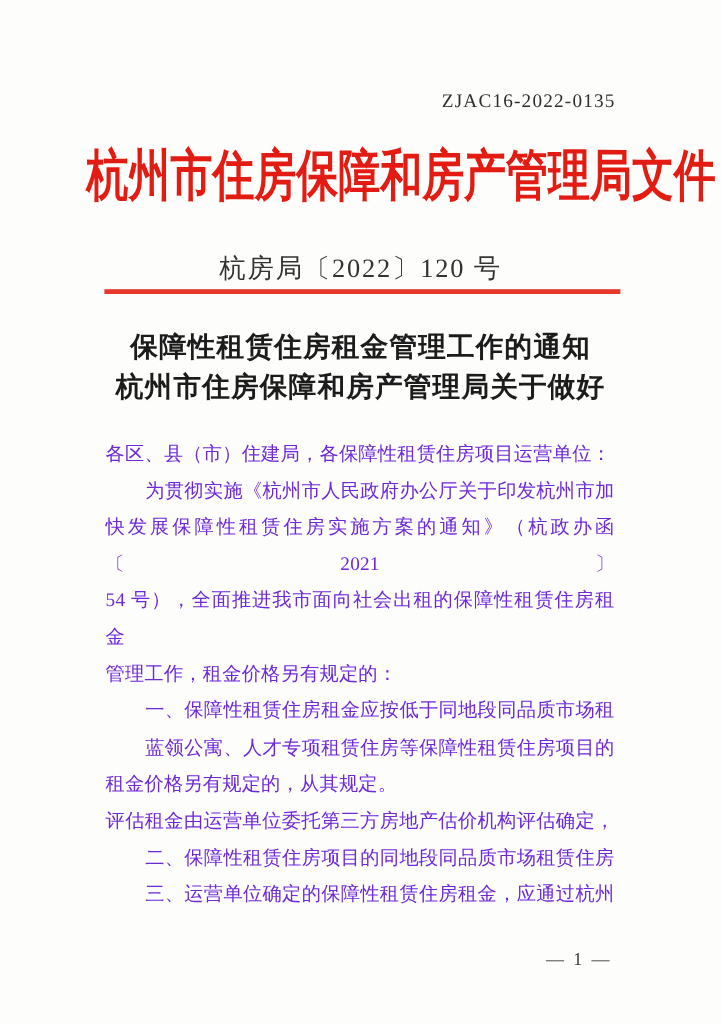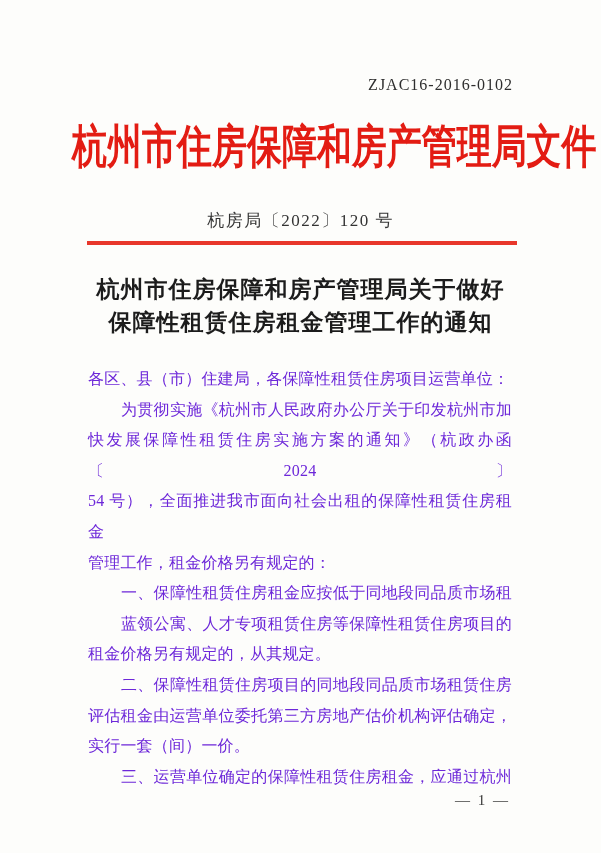--- a/index.html
+++ b/index.html
@@ -38,21 +38,21 @@
     white-space: nowrap;
     transform: scaleX(0.76);
     transform-origin: 50% 50%;
   }
   .doc-number {
     position: absolute;
     top: 209px;
     left: 0;
     width: 601px;
     text-align: center;
-    font-size: 17px;
+    font-size: 22px;
     letter-spacing: 1.5px;
     color: #333333;
   }
   .red-rule {
     position: absolute;
     top: 241px;
     left: 87px;
     width: 430px;
     height: 3.5px;
     background: #e8372b;
@@ -100,43 +100,42 @@
     letter-spacing: 2px;
     color: #3a3a3a;
     white-space: nowrap;
   }
 </style>
 </head>
 <body>
 
 <div class="page">
 
-  <div class="doc-id">ZJAC16-2016-0102</div>
+  <div class="doc-id">ZJAC16-2022-0135</div>
 
   <div class="banner">杭州市住房保障和房产管理局文件</div>
 
   <div class="doc-number">杭房局〔2022〕120 号</div>
 
   <div class="red-rule"></div>
 
   <h1 class="title">
+    <span class="title-line">保障性租赁住房租金管理工作的通知</span>
     <span class="title-line">杭州市住房保障和房产管理局关于做好</span>
-    <span class="title-line">保障性租赁住房租金管理工作的通知</span>
   </h1>
 
   <div class="body-text">
     <div class="line">各区、县（市）住建局，各保障性租赁住房项目运营单位：</div>
     <div class="line indent fill">为贯彻实施《杭州市人民政府办公厅关于印发杭州市加</div>
-    <div class="line fill">快发展保障性租赁住房实施方案的通知》（杭政办函〔2024〕</div>
+    <div class="line fill">快发展保障性租赁住房实施方案的通知》（杭政办函〔2021〕</div>
     <div class="line fill">54 号），全面推进我市面向社会出租的保障性租赁住房租金</div>
     <div class="line">管理工作，租金价格另有规定的：</div>
     <div class="line indent fill">一、保障性租赁住房租金应按低于同地段同品质市场租</div>
     <div class="line indent fill">蓝领公寓、人才专项租赁住房等保障性租赁住房项目的</div>
     <div class="line">租金价格另有规定的，从其规定。</div>
+    <div class="line fill">评估租金由运营单位委托第三方房地产估价机构评估确定，</div>
     <div class="line indent fill">二、保障性租赁住房项目的同地段同品质市场租赁住房</div>
-    <div class="line fill">评估租金由运营单位委托第三方房地产估价机构评估确定，</div>
-    <div class="line">实行一套（间）一价。</div>
     <div class="line indent fill">三、运营单位确定的保障性租赁住房租金，应通过杭州</div>
   </div>
 
   <div class="page-number">— 1 —</div>
 
 </div>
 
 </body></html>

